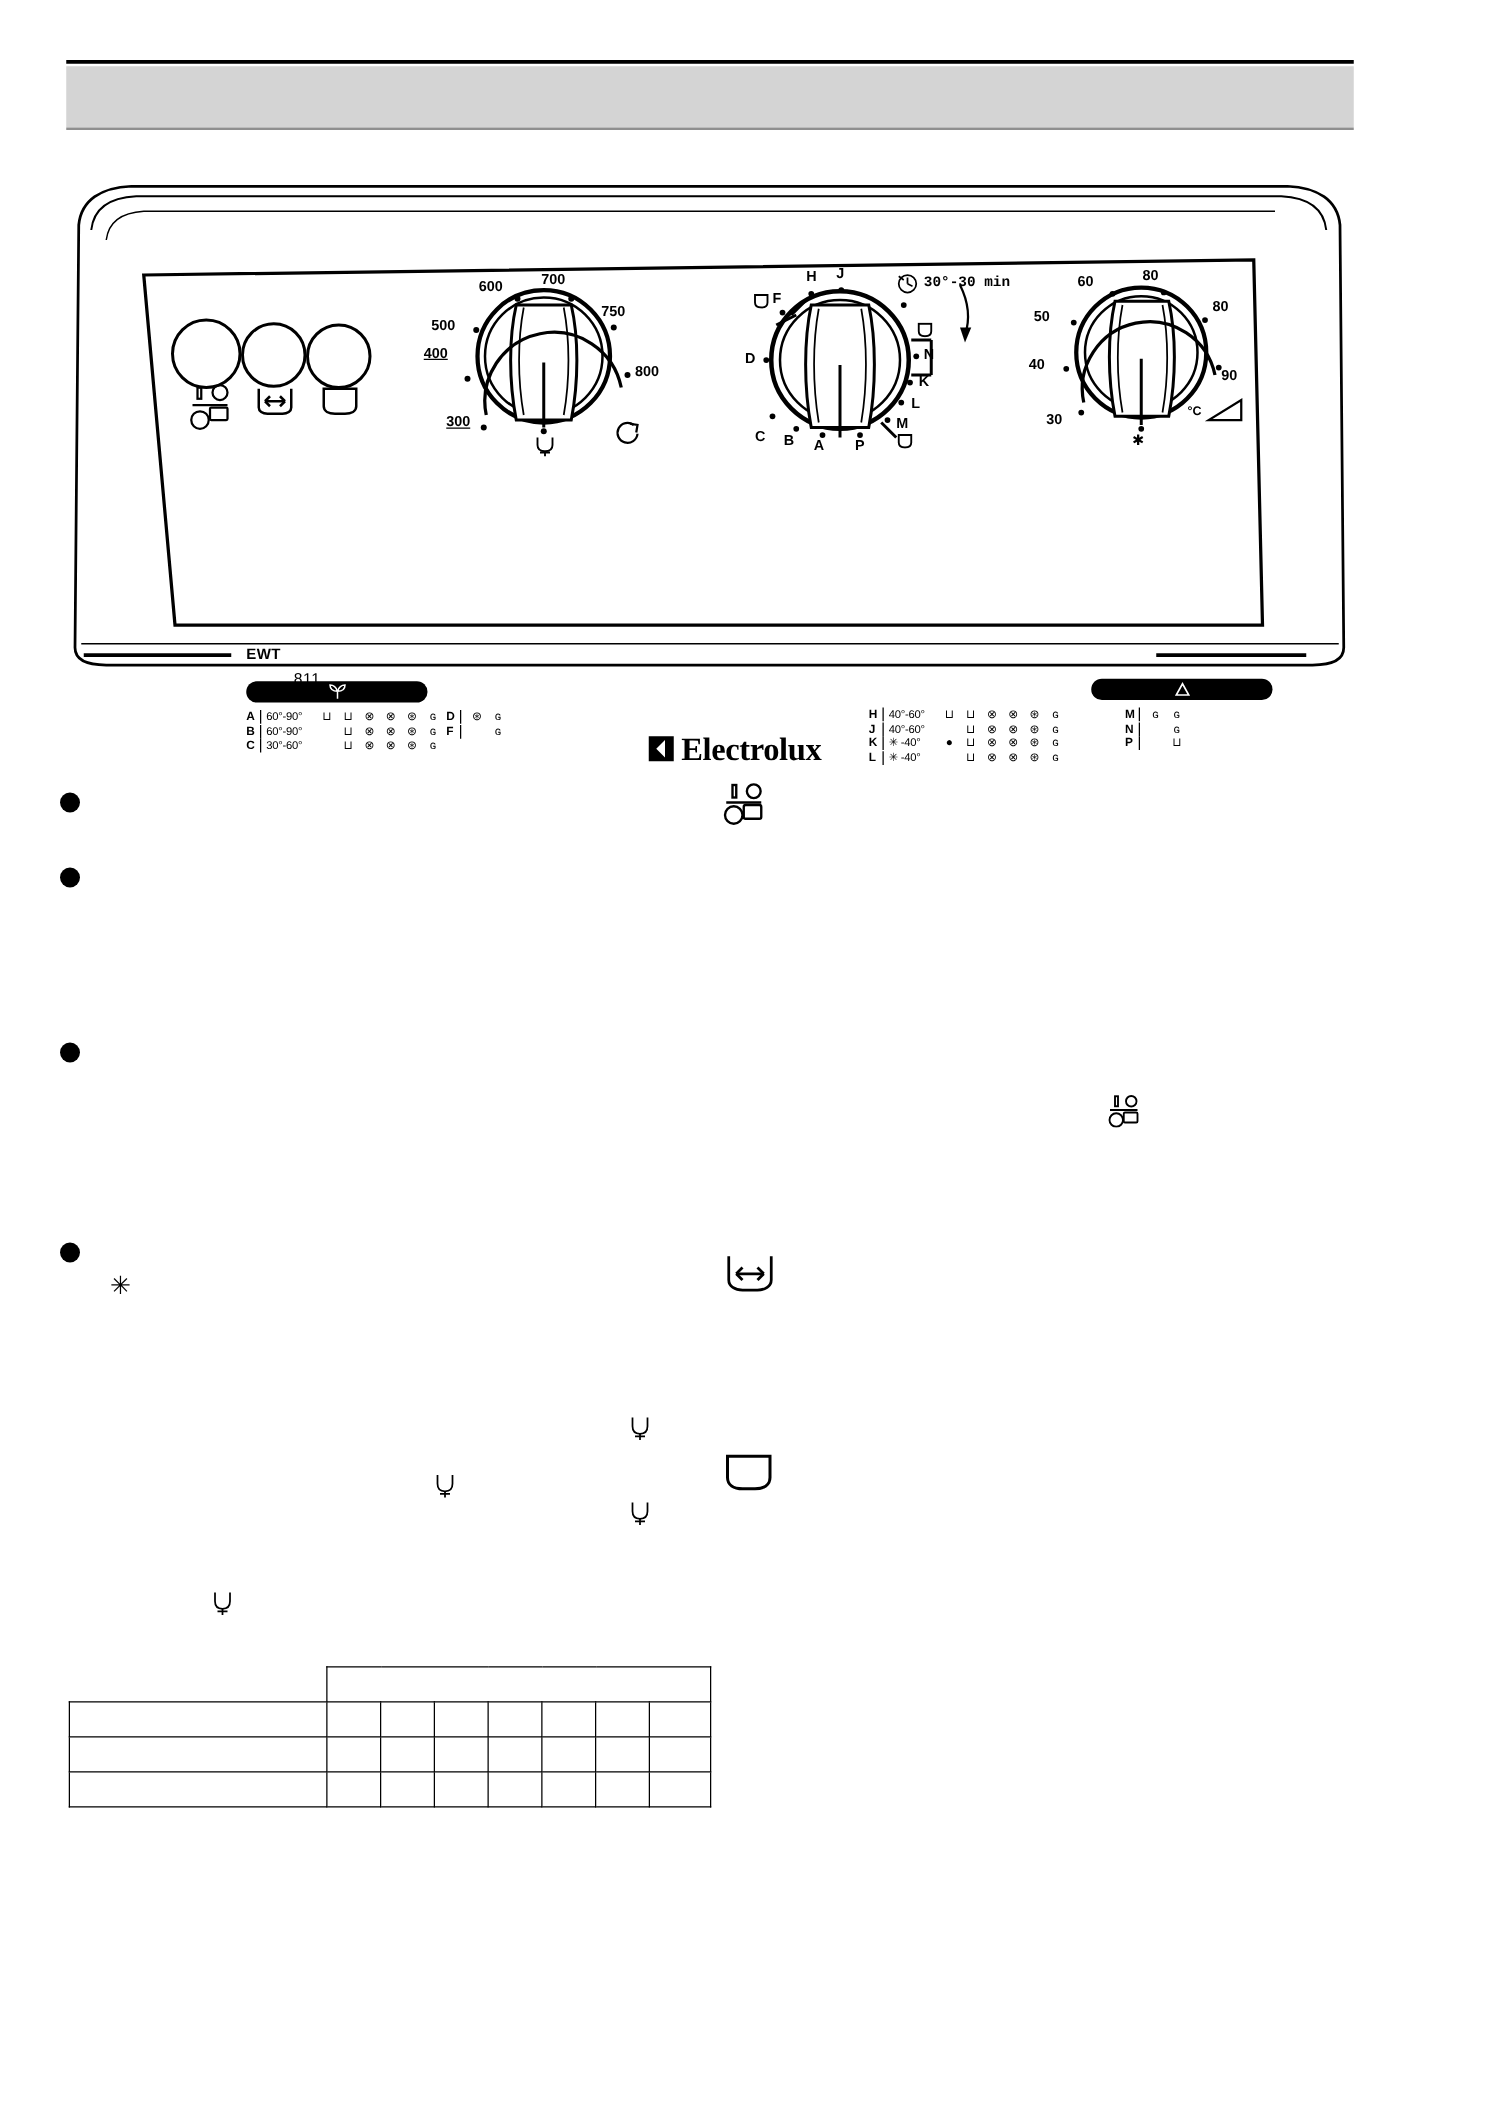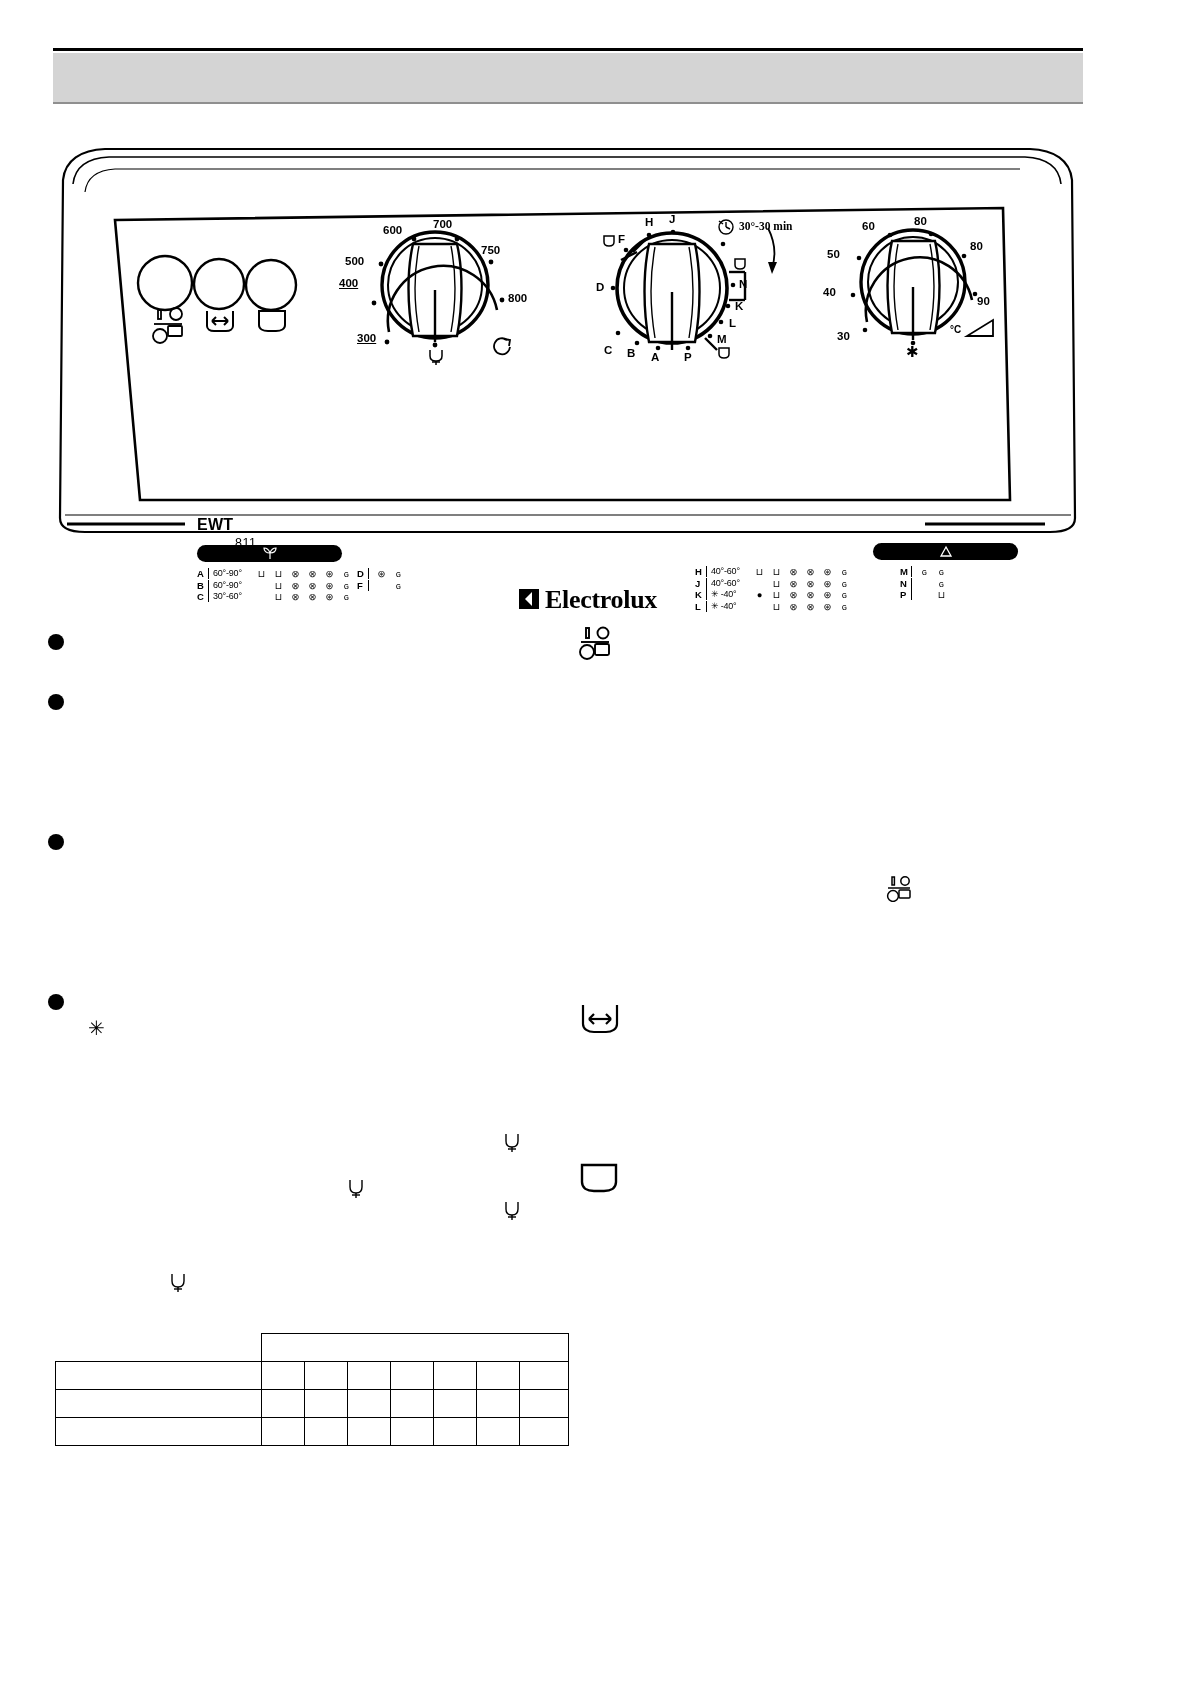--- a/index.html
+++ b/index.html
@@ -14,28 +14,28 @@
   
   #header-rule{position:absolute;left:53px;top:48px;width:1030px;height:3px;background:#000;}
   #header-band{position:absolute;left:53px;top:53px;width:1030px;height:49px;background:#d4d4d4;}
   #header-band-bottom{position:absolute;left:53px;top:102px;width:1030px;height:2px;background:#8f8f8f;}
   #header-title{position:absolute;left:72px;top:63px;font-size:19px;font-weight:bold;letter-spacing:.4px;}
 
   
   #panel{position:absolute;left:45px;top:140px;width:1045px;height:405px;}
   #panel svg{position:absolute;left:0;top:0;}
 
-  .panel-text{position:absolute;font-family:Liberation Serif, serif;}
+  .panel-text{position:absolute;font-family:Liberation Mono, monospace;}
 
   
   .tick{position:absolute;font-size:11.5px;font-weight:bold;letter-spacing:0;}
   .tick-sm{position:absolute;font-size:10.5px;font-weight:bold;}
 
   
-  #model-name{position:absolute;left:152px;top:376px;font-size:16px;font-weight:bold;letter-spacing:.3px;}
+  #model-name{position:absolute;left:152px;top:376px;font-size:12px;font-weight:bold;letter-spacing:.3px;}
   #model-num{position:absolute;left:190px;top:376px;font-size:12.5px;font-weight:normal;letter-spacing:.5px;margin-top:20px;}
   #brand-mark{position:absolute;left:474px;top:449px;width:20px;height:20px;background:#000;}
   #brand-word{position:absolute;left:500px;top:445px;font-size:26px;font-weight:bold;
          font-family:"Liberation Serif", serif;letter-spacing:-0.3px;}
 
   
   .pill{position:absolute;background:#000;border-radius:50%/50%;}
   #pill-left{left:152px;top:405px;width:145px;height:17px;border-radius:9px/9px;}
   #pill-right{left:828px;top:403px;width:145px;height:17px;border-radius:9px/9px;}
   .pill-icon{position:absolute;color:#fff;font-size:11px;}

